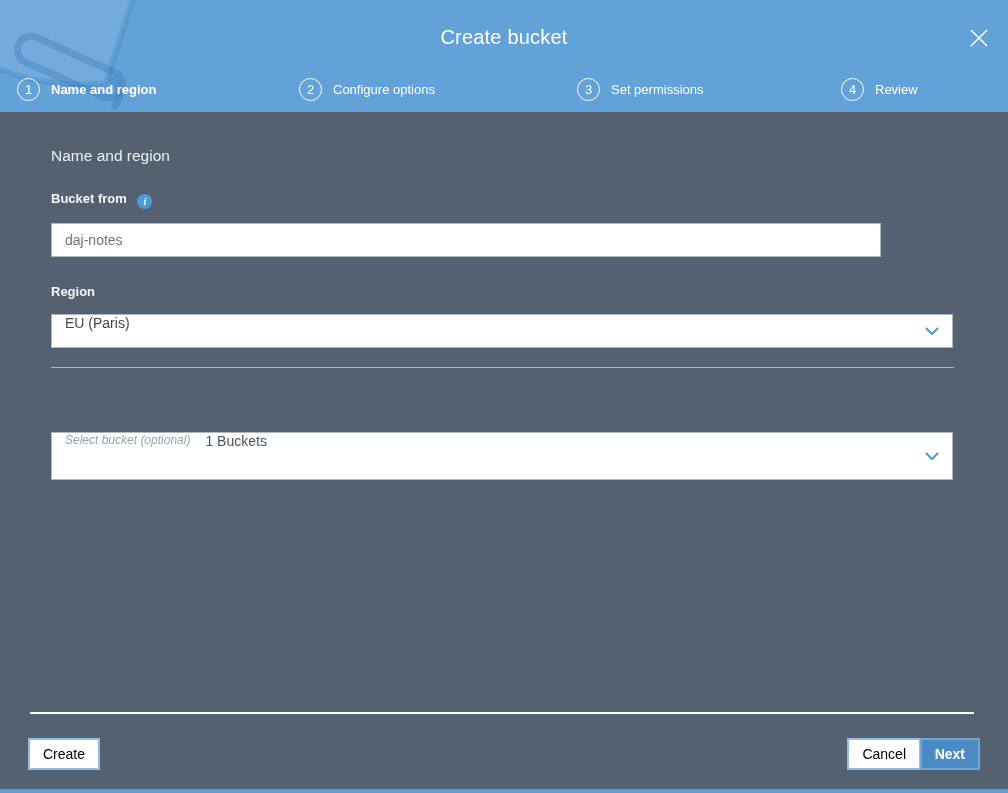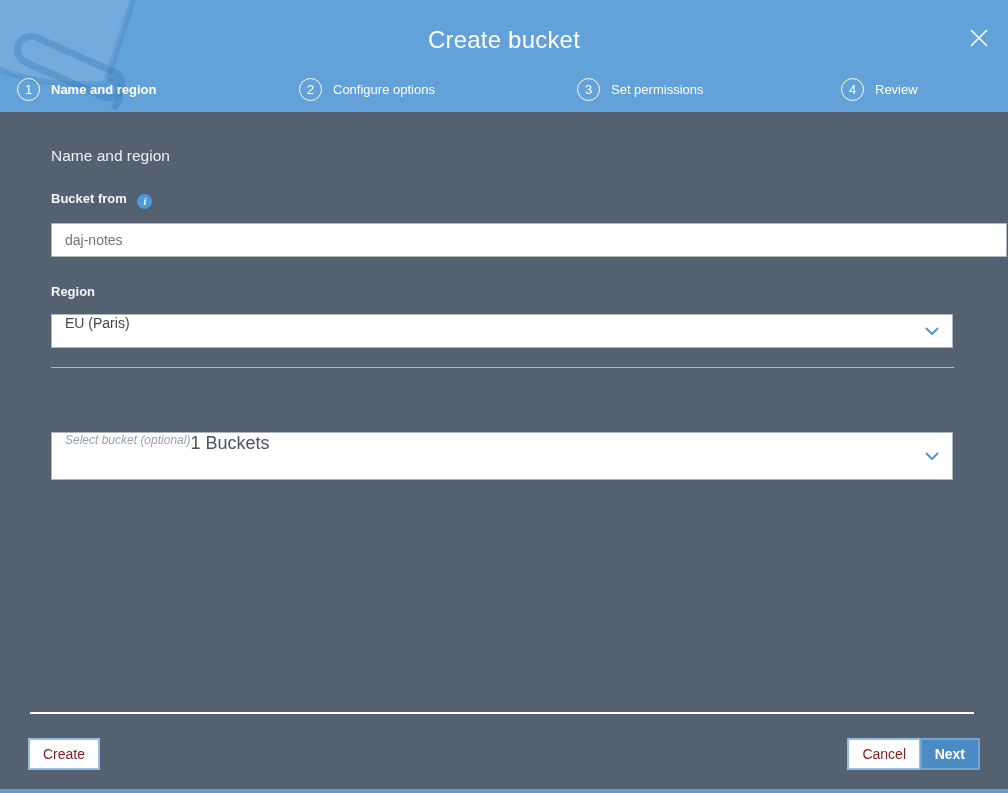--- a/index.html
+++ b/index.html
@@ -4,21 +4,21 @@
 <style>
   * { margin:0; padding:0; box-sizing:border-box; }
   html,body { width:1008px; height:793px; }
   body { font-family:"Liberation Sans", sans-serif; }
   .page { position:relative; width:1008px; height:793px; background:#546170; overflow:hidden; }
 
   
   .header { position:absolute; top:0; left:0; width:1008px; height:112px; background:#63a2d8; overflow:hidden; }
   .watermark { position:absolute; top:-6px; left:-14px; pointer-events:none; }
   .dialog-title { position:absolute; top:26px; left:0; width:100%; text-align:center;
-                  color:#ffffff; font-size:24px; font-weight:400; letter-spacing:0.2px; }
+                  color:#ffffff; font-size:20px; font-weight:400; letter-spacing:0.2px; }
   .close-btn { position:absolute; top:26px; right:16px; width:26px; height:26px; background:transparent;
                border:none; cursor:pointer; padding:0; }
 
   .step { position:absolute; top:78px; display:flex; align-items:center; color:#ffffff; }
   .step-circle { width:23px; height:23px; border:1.5px solid rgba(255,255,255,0.95); border-radius:50%;
                  display:flex; align-items:center; justify-content:center; font-size:13px; flex:0 0 auto; }
   .step-label { margin-left:11px; font-size:13px; white-space:nowrap; }
   .step.active .step-label { font-weight:bold; }
   .step-1 { left:17px; } .step-2 { left:299px; } .step-3 { left:577px; } .step-4 { left:841px; }
 
@@ -29,42 +29,42 @@
 
   .field-label { position:absolute; left:51px; color:#f5f6f8; font-size:13px; font-weight:bold; }
   .label-bucket { top:191px; }
   .label-region { top:284px; }
 
   .info-icon { display:inline-block; width:15px; height:15px; border-radius:50%; background:#4e9ad8;
                color:#fff; font-size:10px; font-weight:bold; font-style:italic; text-align:center;
                line-height:15px; margin-left:7px; vertical-align:-2px; cursor:pointer;
                font-family:"Liberation Serif", serif; }
 
-  .text-input { position:absolute; left:51px; width:956px; height:34px; background:#ffffff;
+  .text-input { position:absolute; left:51px; width:830px; height:34px; background:#ffffff;
                 border:1px solid #aeb6bd; font-size:14px; color:#6e757d; padding:4px 13px;
                 font-family:"Liberation Sans", sans-serif; }
   .input-bucket-name { top:223px; }
 
   .select-box { position:absolute; left:51px; width:902px; background:#ffffff; border:1px solid #aeb6bd;
                 display:flex; padding:0 13px; cursor:pointer; }
   .select-region { top:314px; height:34px; }
   .select-copy { top:432px; height:48px; }
   .select-value { font-size:14px; color:#43474e; }
   .select-placeholder { font-size:12px; font-style:italic; color:#9ba1a8; }
-  .select-count { font-size:18px; color:#4d545c; }
+  .select-count { font-size:14px; color:#4d545c;margin-left:15px; }
   .select-chevron { margin-left:auto; display:flex; align-items:center; }
 
   .divider-mid { position:absolute; left:51px; top:367px; width:903px; height:1px;
                  background:rgba(255,255,255,0.55); }
 
   
   .divider-footer { position:absolute; left:30px; top:712px; width:944px; height:2px; background:#ffffff; }
   .btn { position:absolute; top:738px; height:32px; font-size:14px; cursor:pointer; padding:0 13px;
          font-family:"Liberation Sans", sans-serif; }
-  .btn-secondary { background:#ffffff; color:#7f1d1d; border:2px solid #94bde2; }
+  .btn-secondary { background:#ffffff; color:#000000; border:2px solid #94bde2; }
   .btn-primary { background:#4b8bc4; color:#ffffff; border:2px solid #71a4d1; font-weight:bold; }
   .btn-create { left:28px; }
   .btn-cancel { right:87px; }
   .btn-next { right:28px; }
 
   .bottom-strip { position:absolute; left:0; bottom:0; width:1008px; height:4px; background:#5e9cd4; }
 </style>
 </head>
 <body>
 

